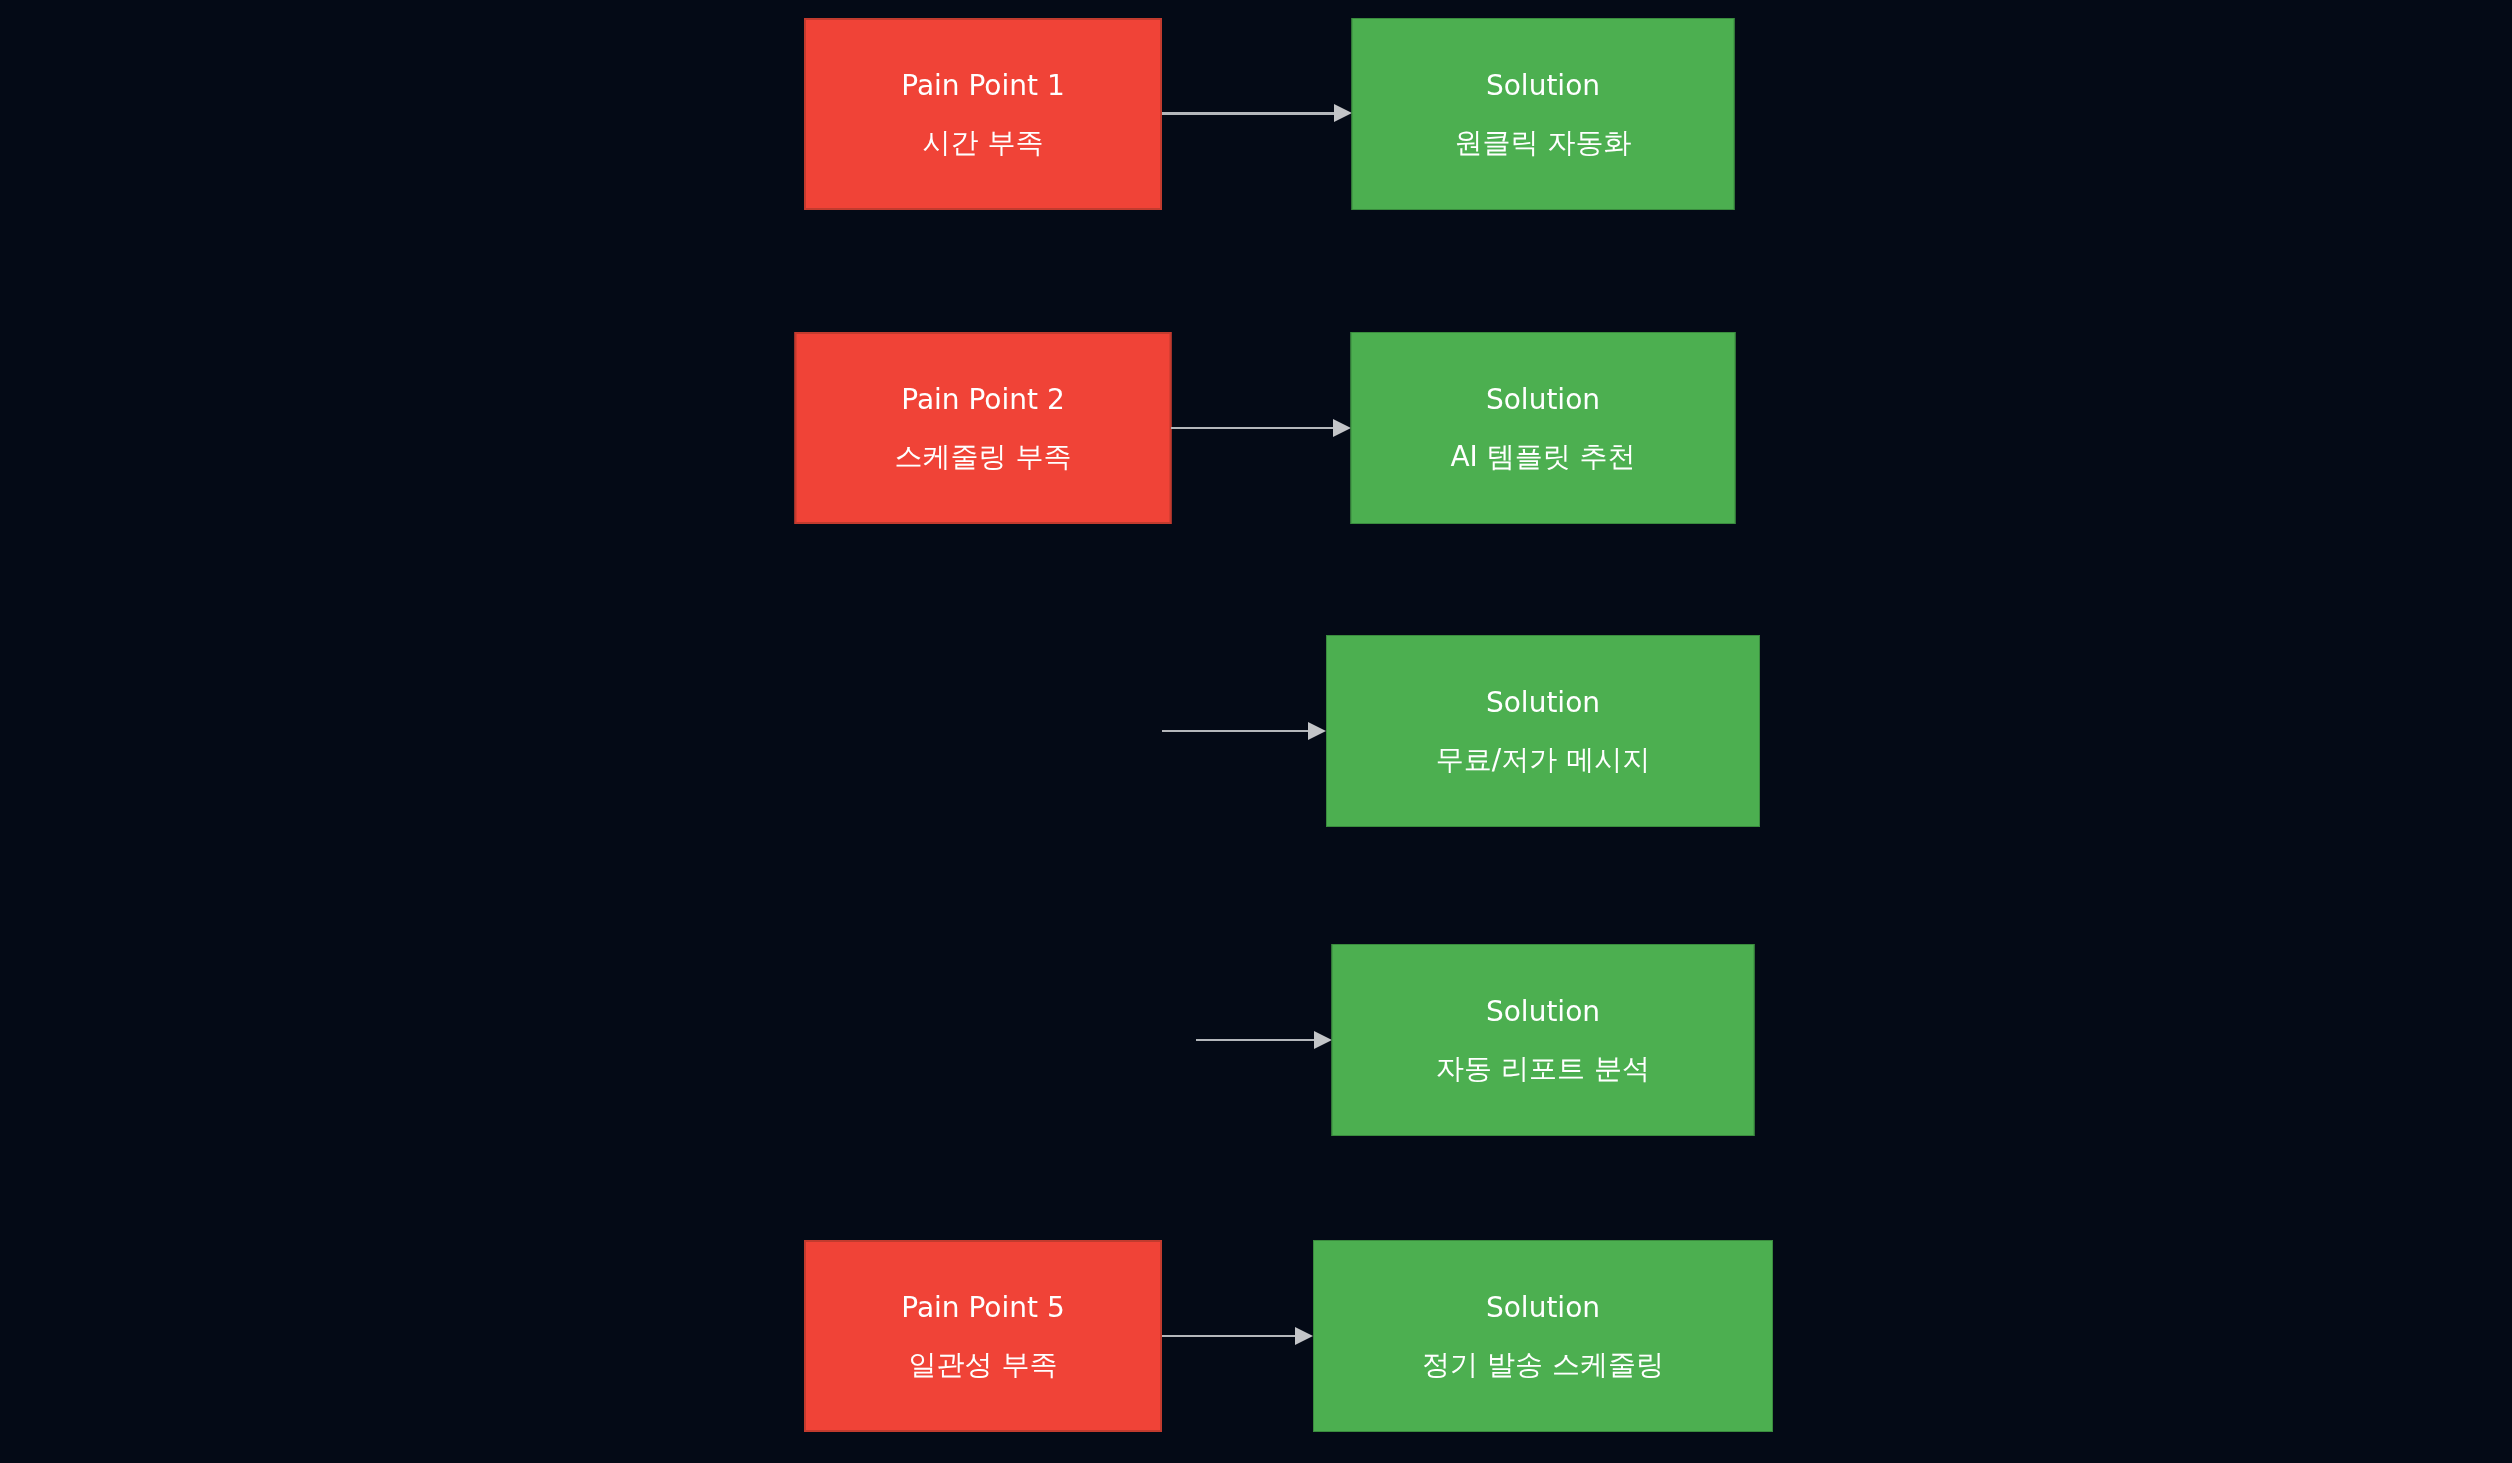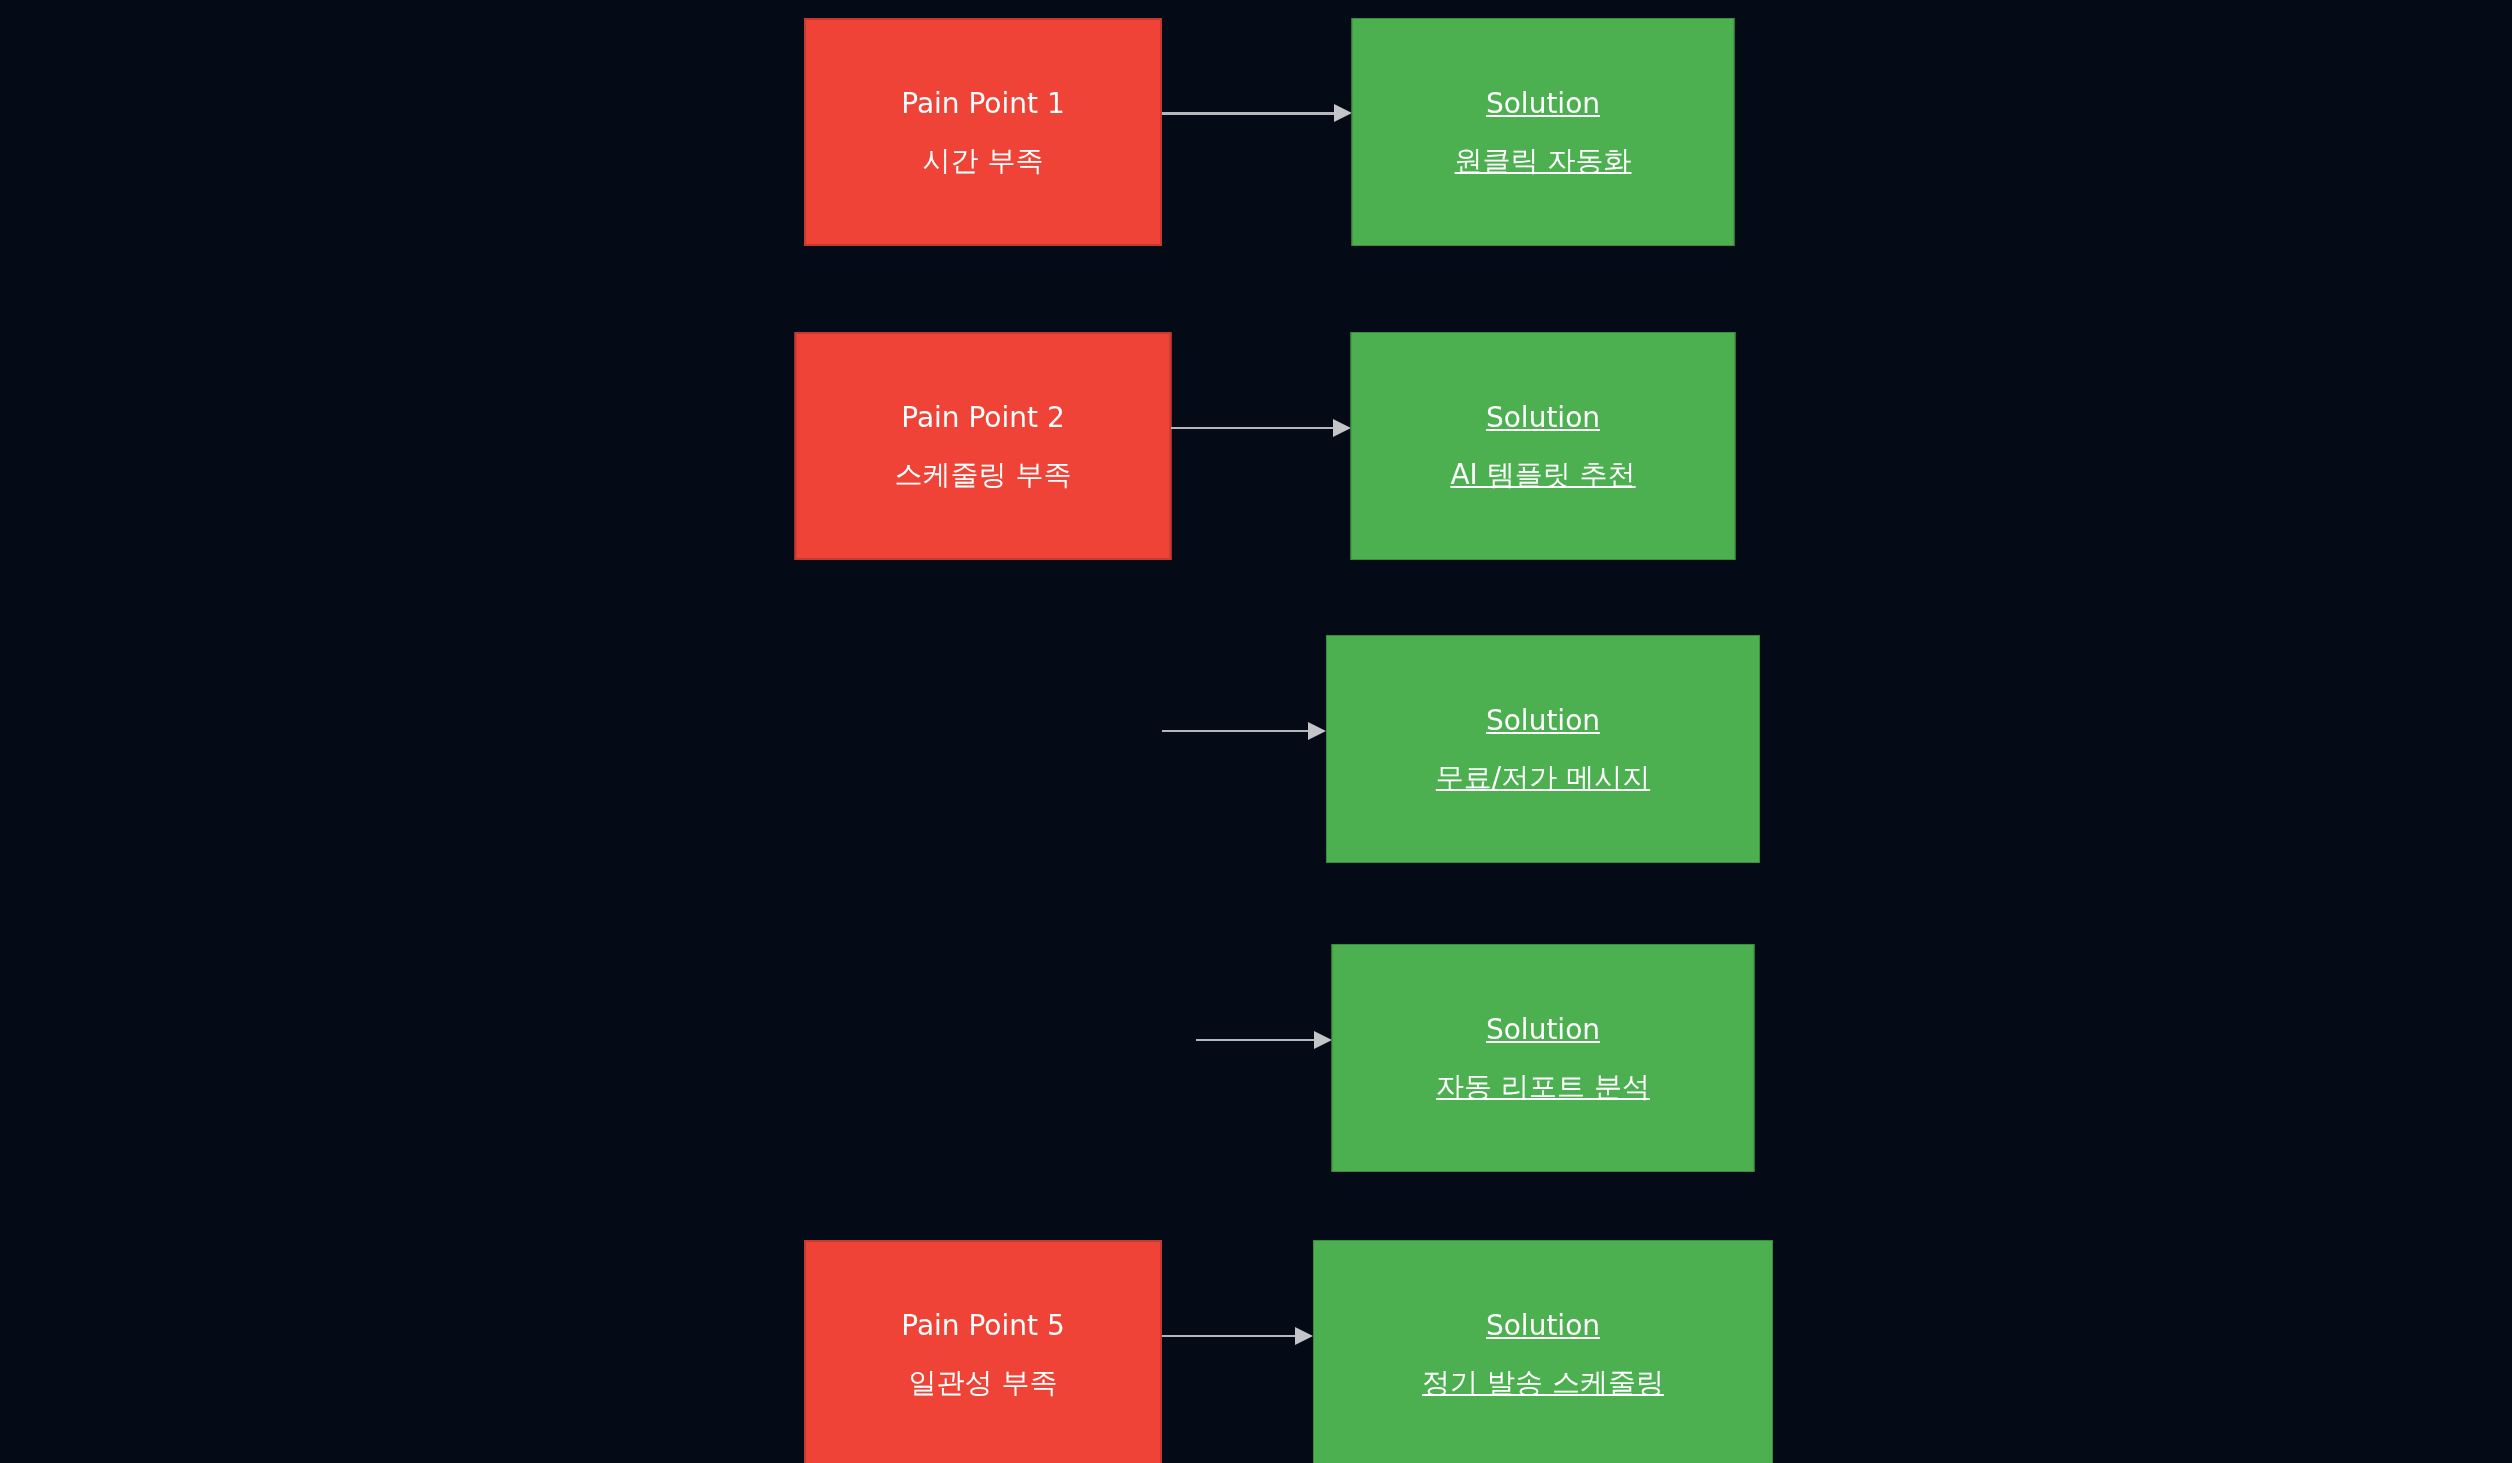--- a/index.html
+++ b/index.html
@@ -32,21 +32,21 @@
   }
   .row:nth-child(1){top:17.5px}
   .row:nth-child(2){top:332px}
   .row:nth-child(3){top:635px}
   .row:nth-child(4){top:944px}
   .row:nth-child(5){top:1240px}
 
   .node{
     position:absolute;
     top:0;
-    height:228px;
+    height:192px;
     display:flex;
     flex-direction:column;
     justify-content:center;
     align-items:center;
     text-align:center;
     color:var(--text);
     font-size:28px;
   }
   .node .line{
     height:57px;
@@ -57,21 +57,20 @@
     left:983px;
     transform:translateX(-50%);
     background:var(--pain_fill);
     border:2.8px solid var(--pain_border);
   }
   .sol{
     left:1543px;
     transform:translateX(-50%);
     background:var(--solution_fill);
     border:1.8px solid var(--solution_border);
-    text-decoration:underline;
   }
   
   .row:nth-child(1) .pain{width:358px}
   .row:nth-child(2) .pain{width:377px}
   .row:nth-child(3) .pain{width:358px}
   .row:nth-child(4) .pain{width:426px}
   .row:nth-child(5) .pain{width:358px}
   .row:nth-child(1) .sol{width:383px}
   .row:nth-child(2) .sol{width:385px}
   .row:nth-child(3) .sol{width:434px}

